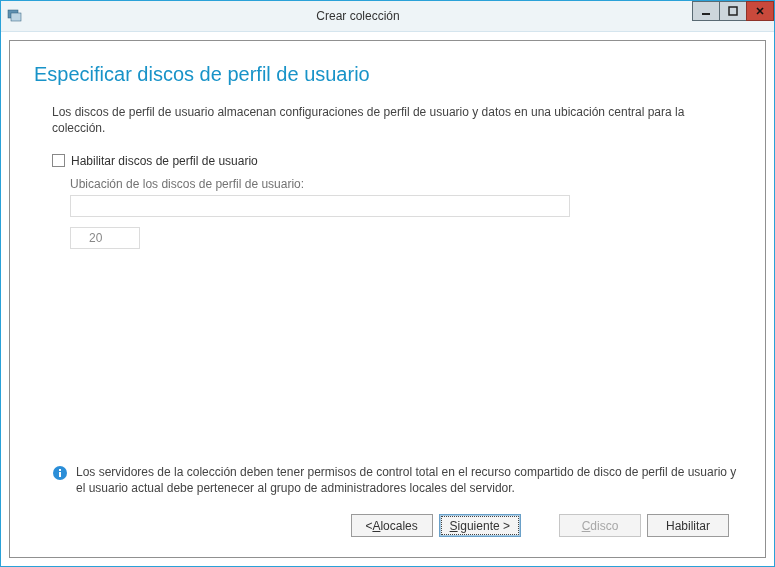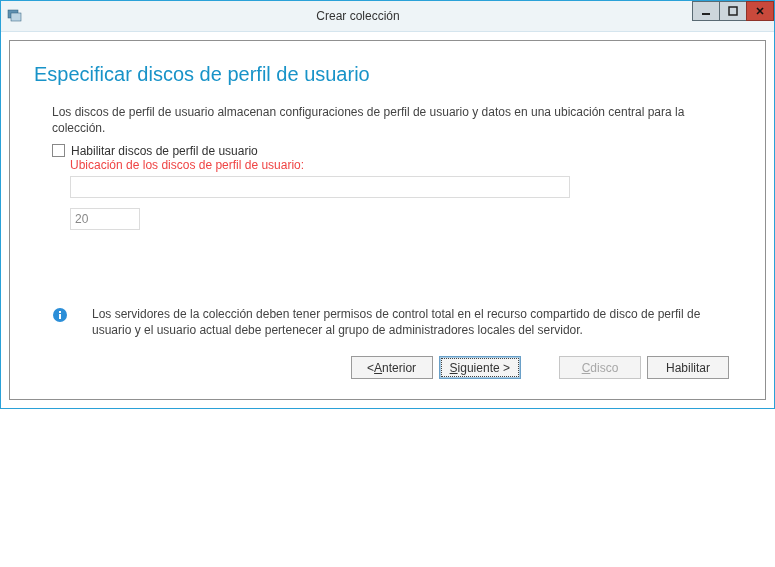--- a/index.html
+++ b/index.html
@@ -5,21 +5,21 @@
   html, body {
     margin: 0;
     padding: 0;
     font-family: "Segoe UI", Tahoma, sans-serif;
     font-size: 12px;
     background: #fff;
     color: #323232;
   }
   .window {
     width: 775px;
-    height: 409px;
+    height: 567px;
     box-sizing: border-box;
     border: 1px solid #2aa1d8;
     display: flex;
     flex-direction: column;
     background: #fff;
   }
   
   .titlebar {
     height: 30px;
     background: #eef4f7;
@@ -114,60 +114,60 @@
   .content {
     flex: 1;
     padding: 0 8px 0 24px;
     display: flex;
     flex-direction: column;
   }
   .desc {
     font-size: 12px;
     color: #444;
     line-height: 1.35;
-    margin-bottom: 8px;
+    margin-bottom: 18px;
   }
   .checkbox-row {
     display: flex;
     align-items: flex-start;
-    margin-bottom: 0;
+    margin-bottom: 9px;
   }
   .checkbox {
     width: 13px;
     height: 13px;
     border: 1px solid #888;
     background: #fff;
     margin-right: 6px;
     box-sizing: border-box;
   }
   .field-label {
-    color: #ef4444;
+    color: #737373;
     font-size: 12px;
     margin-left: 18px;
     margin-bottom: 4px;
   }
   .textinput {
     margin-left: 18px;
     height: 22px;
     border: 1px solid #dcdcdc;
     background: #fff;
     box-sizing: border-box;
-    padding: 2px 4px;
+    padding: 2px 18px;
     font-size: 12px;
     color: #888;
   }
   .textinput.wide { width: 500px; }
   .textinput.narrow { width: 70px; }
 
   .spacer { flex: 1; }
 
   .info-row {
     display: flex;
     align-items: flex-start;
-    gap: 24px;
+    gap: 8px;
     margin-bottom: 8px;
   }
   .info-icon {
     width: 16px; height:16px; flex: 0 0 16px;
     margin-top: 1px;
   }
   .info-text {
     font-size: 12px;
     color: #444;
     line-height: 1.35;
@@ -278,21 +278,21 @@
           <div class="info-text">Los servidores de la colección deben tener permisos de control total en el recurso compartido de disco de perfil de usuario y el usuario actual debe pertenecer al grupo de administradores locales del servidor.</div>
         </div>
 
       </div>
     </div>
 
     <div class="footer">
       <div class="btn">
         <span>&lt; </span>
           <span class="u">A</span>
-          <span>nterior</span>
+          <span>locales</span>
       </div>
       <div class="btn default-focus">
         <span class="u">S</span>
           <span>iguiente &gt;</span>
       </div>
       <div class="btn-gap"></div>
       <div class="btn disabled">
         <span class="u">C</span>
           <span>disco</span>
       </div>

